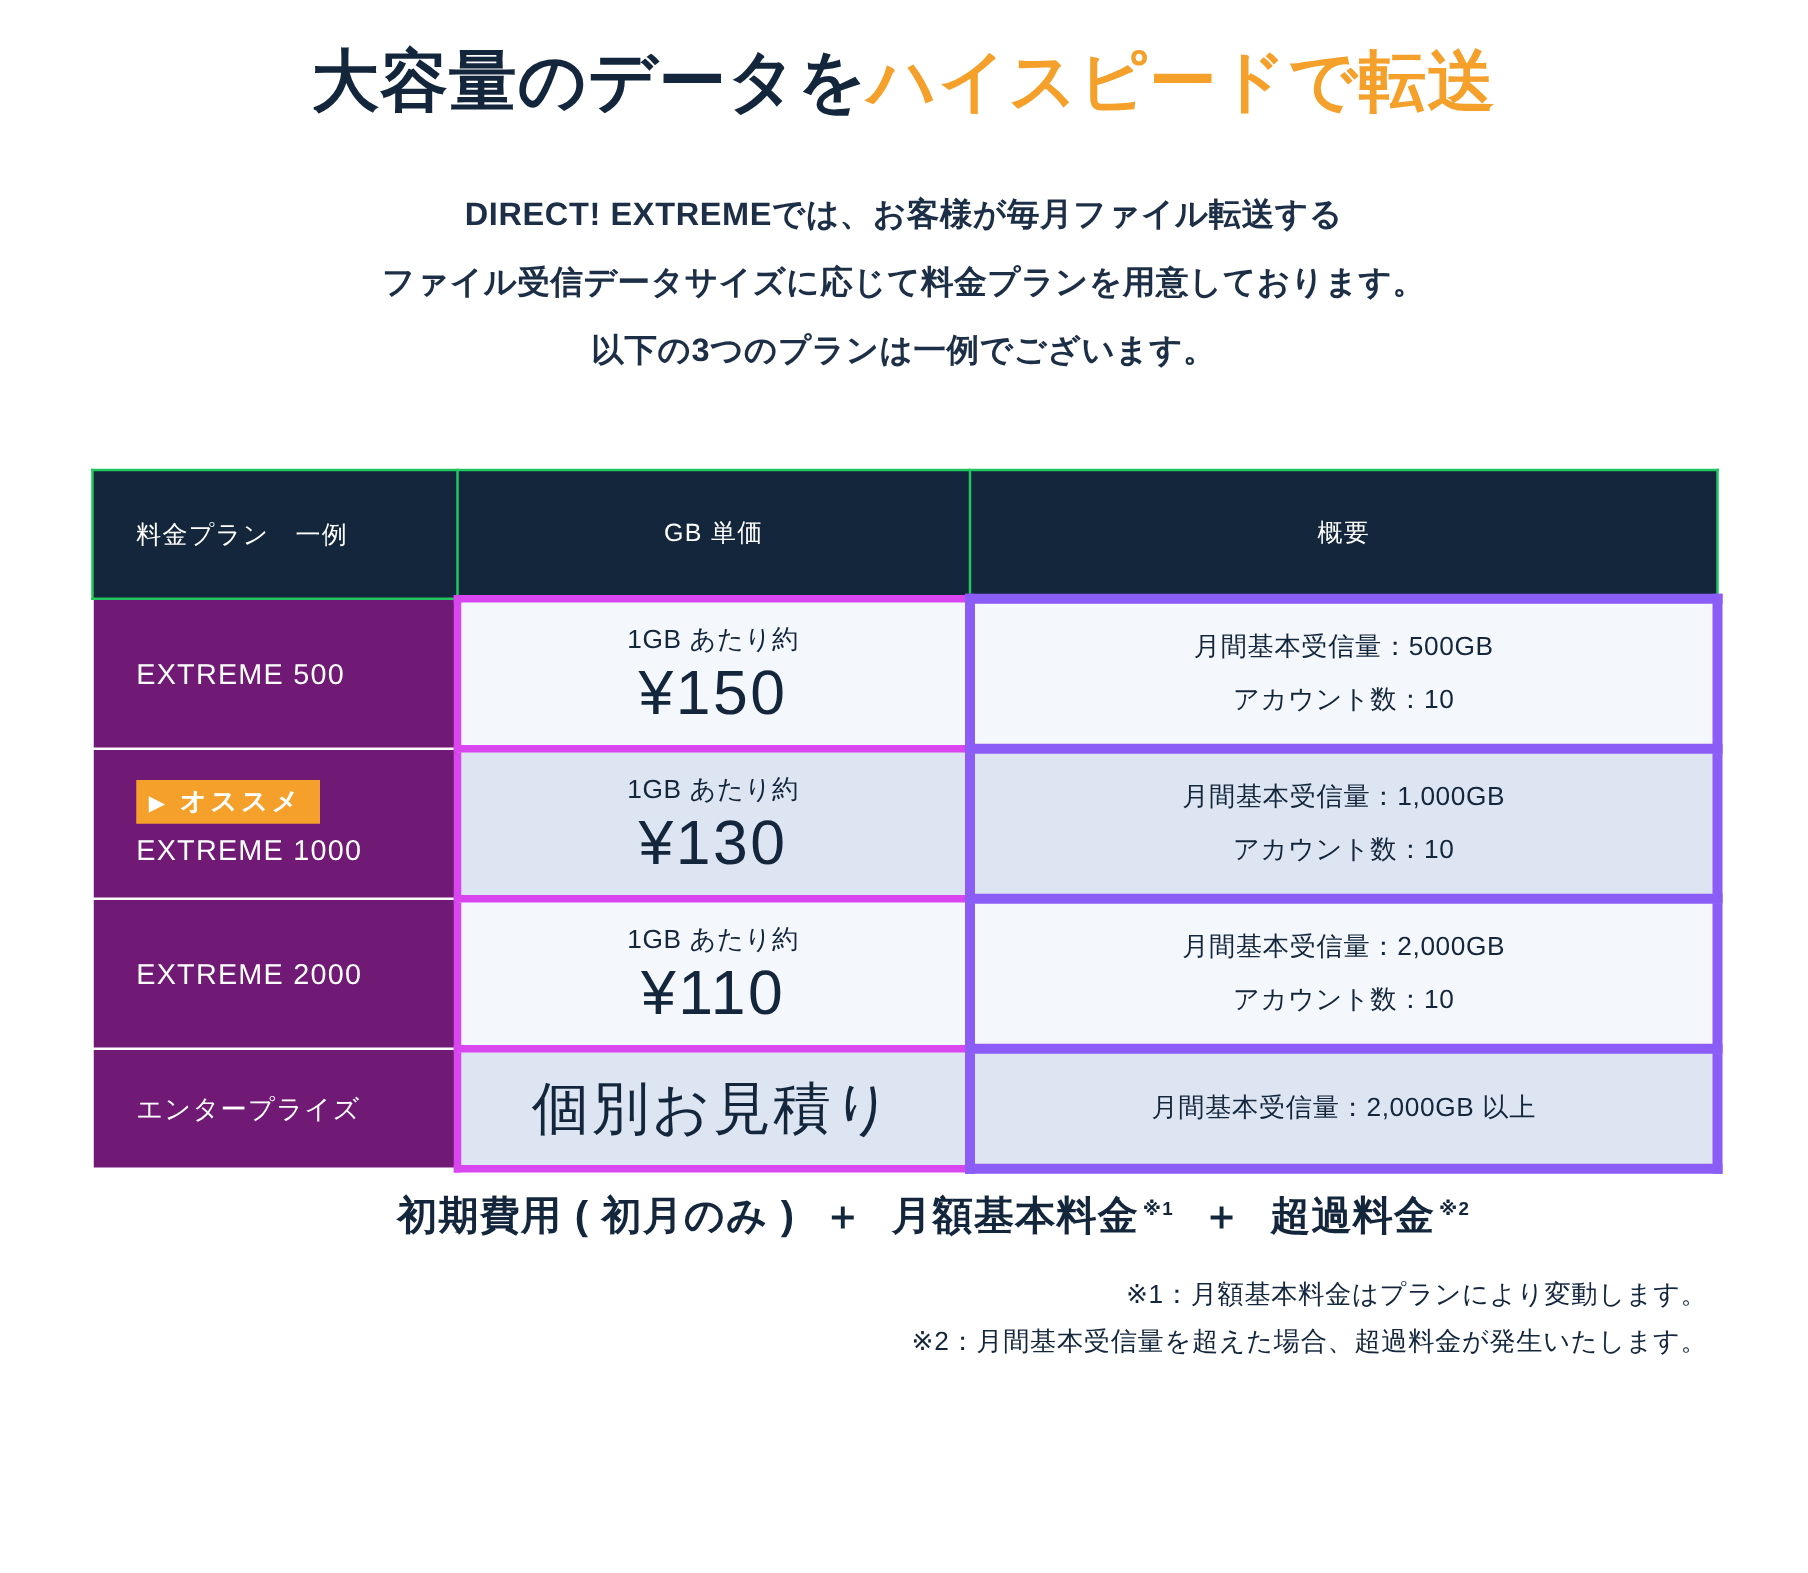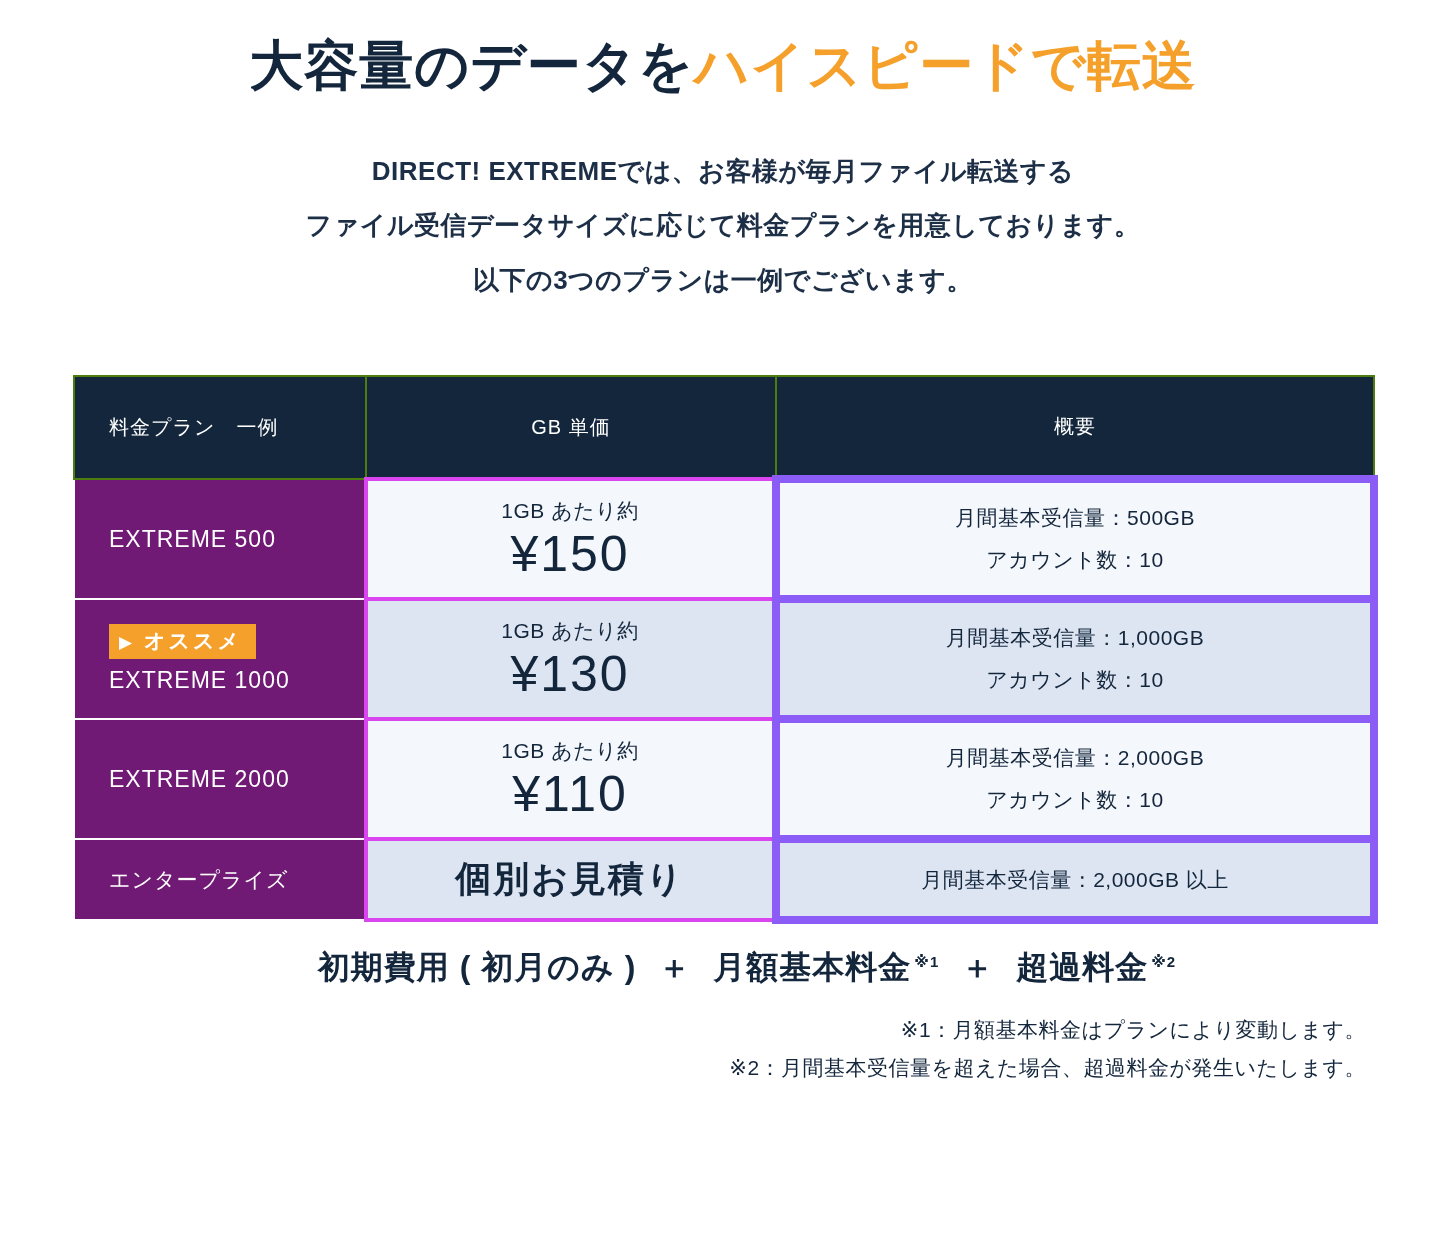--- a/index.html
+++ b/index.html
@@ -60,63 +60,63 @@
   table.plans col.c2 { width: 410px; }
   table.plans col.c3 { width: 598px; }
 
   table.plans th {
     background: #13263c;
     color: #ffffff;
     font-size: 20px;
     font-weight: 500;
     letter-spacing: 1px;
     height: 96px;
-    border: 2px solid #4d7c0f;
+    border: 2px solid #22c55e;
     vertical-align: middle;
   }
   table.plans th.h-plan { text-align: left; padding-left: 34px; }
 
   td.plan-name {
     background: #701a75;
     color: #ffffff;
     font-size: 23px;
     font-weight: 400;
     letter-spacing: 1px;
     text-align: left;
     padding-left: 34px;
     border: 2px solid #ffffff;
     vertical-align: middle;
   }
   td.plan-name.small { font-size: 21px; }
 
   td.price {
     background: #f4f7fb;
     text-align: center;
-    border: 4px solid #d946ef;
+    border: 6px solid #d946ef;
     vertical-align: middle;
     padding: 14px 0;
   }
   td.price.alt { background: #dde5f2; }
   .price-sub {
     font-size: 21px;
     font-weight: 400;
     color: #13263c;
     letter-spacing: 0.5px;
     margin-bottom: 2px;
   }
   .price-main {
     font-size: 50px;
     font-weight: 500;
     letter-spacing: 2px;
     color: #13263c;
     line-height: 1.1;
   }
   .price-quote {
-    font-size: 36px;
-    font-weight: 700;
+    font-size: 46px;
+    font-weight: 400;
     letter-spacing: 2px;
     color: #13263c;
   }
 
   td.summary {
     background: #f4f7fb;
     text-align: center;
     border: 8px solid #8b5cf6;
     vertical-align: middle;
     padding: 14px 0;
@@ -140,21 +140,21 @@
     padding: 3px 14px 4px 10px;
     margin-bottom: 8px;
   }
   .reco-badge .tri { font-size: 17px; }
 
   .row-reco td.plan-name { padding-top: 10px; padding-bottom: 10px; }
 
   
   .formula {
     text-align: center;
-    margin-top: 22px;
+    margin-top: 12px;
     font-size: 32px;
     font-weight: 700;
     letter-spacing: 1px;
     color: #13263c;
     padding-left: 48px;
   }
   .formula .plus {
     display: inline-block;
     margin: 0 22px;
     font-weight: 700;

